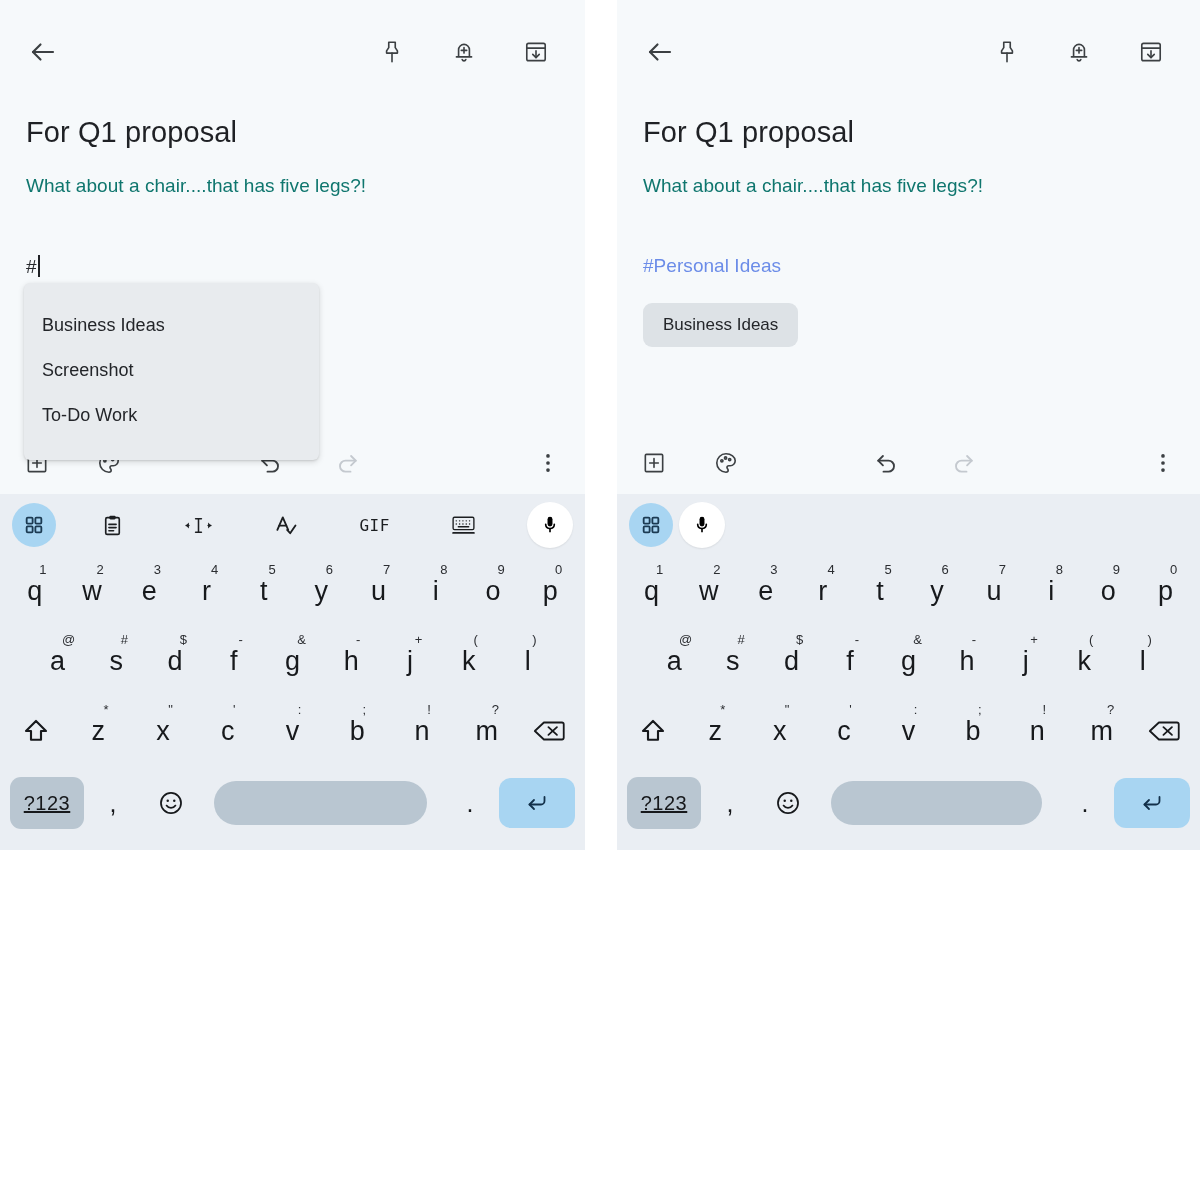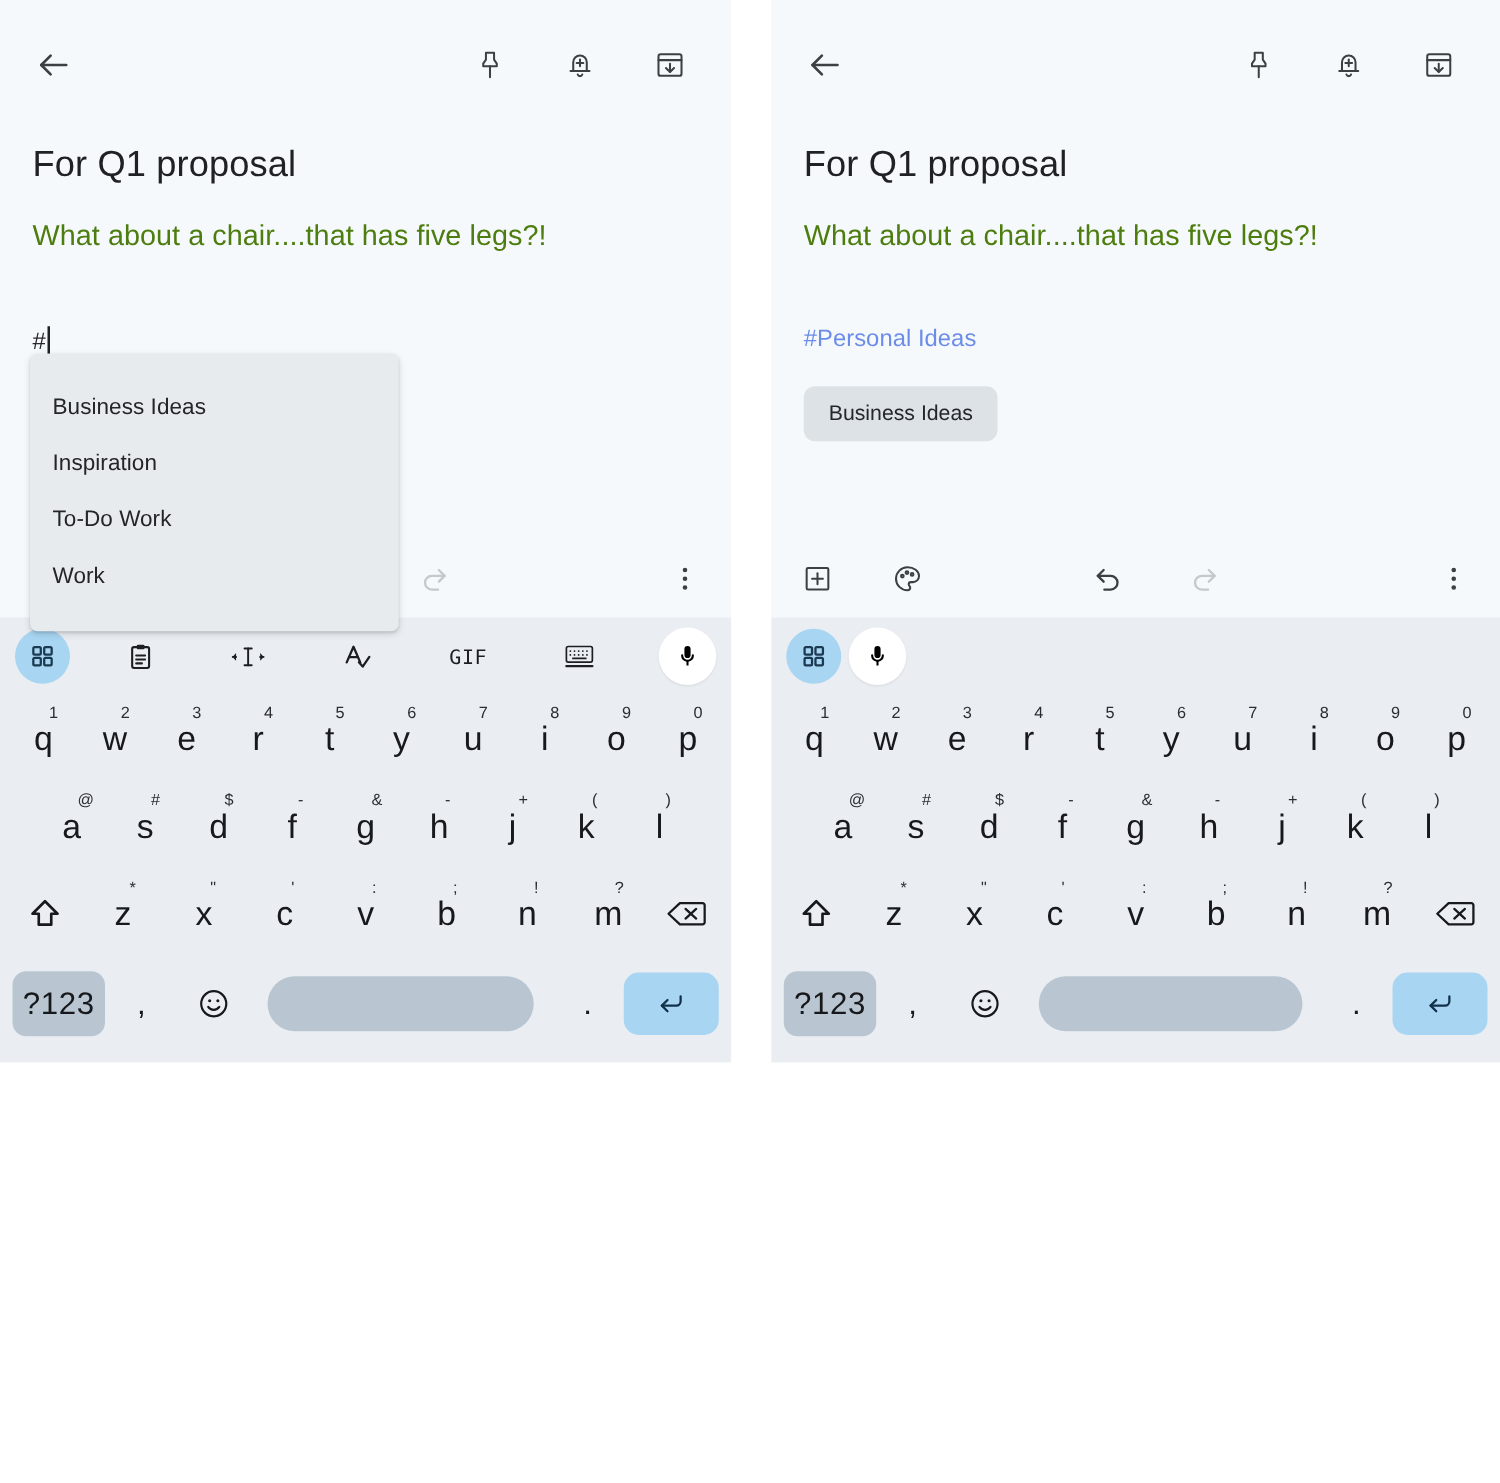--- a/index.html
+++ b/index.html
@@ -51,22 +51,22 @@
 
   .note-title {
     font-size: 29px;
     color: #1f2125;
     letter-spacing: .1px;
     line-height: 1.25;
     padding-top: 16px;
     font-weight: 400;
   }
   .note-body {
-    font-size: 23px;
-    color: #4d7c0f;
+    font-size: 19px;
+    color: #0f766e;
     line-height: 1.45;
     padding-top: 22px;
     letter-spacing: .05px;
   }
   .hash-line {
     font-size: 19px;
     color: #26282c;
     padding-top: 55px;
     position: relative;
     height: 42px;
@@ -219,21 +219,21 @@
   .krow.row3 { padding: 0 6px; }
   .key.wide { flex: 0 0 60px; }
 
   .krow.row4 { height: 74px; padding: 0 10px; }
   .k-123 {
     flex: 0 0 74px;
     height: 52px;
     background: #b9c6d1;
     border-radius: 11px;
     display: flex; align-items: center; justify-content: center;
-    font-size: 25px; color: #16181b; letter-spacing: .5px;
+    font-size: 20px; color: #16181b; letter-spacing: .5px; text-decoration: underline;
   }
   .k-comma, .k-period {
     flex: 0 0 58px;
     display: flex; align-items: center; justify-content: center;
     font-size: 25px; color: #16181b;
   }
   .k-emoji { flex: 0 0 58px; display:flex; align-items:center; justify-content:center; color:#16181b; }
   .k-space {
     flex: 1 1 auto;
     height: 44px;
@@ -295,23 +295,22 @@
 
       <div class="note-title">For Q1 proposal</div>
       <div class="note-body">What about a chair....that has five legs?!</div>
 
       <div class="hash-line">
         <span>#</span><span class="caret"></span>
       </div>
 
       <div class="dropdown">
         <div class="dropdown-item">Business Ideas</div>
-        <div class="dropdown-item">Inspiration</div>
+        <div class="dropdown-item">Screenshot</div>
         <div class="dropdown-item">To-Do Work</div>
-        <div class="dropdown-item">Work</div>
       </div>
     </div>
 
     <div class="note-toolbar">
       <div class="nt-left">
         <div class="tb-icon">
           <svg width="26" height="26" viewBox="0 0 24 24" fill="none" stroke="currentColor" stroke-width="1.5" stroke-linecap="round">
               <rect x="4" y="4" width="16" height="16" rx="1"></rect>
               <line x1="12" y1="8" x2="12" y2="16"></line>
               <line x1="8" y1="12" x2="16" y2="12"></line>

